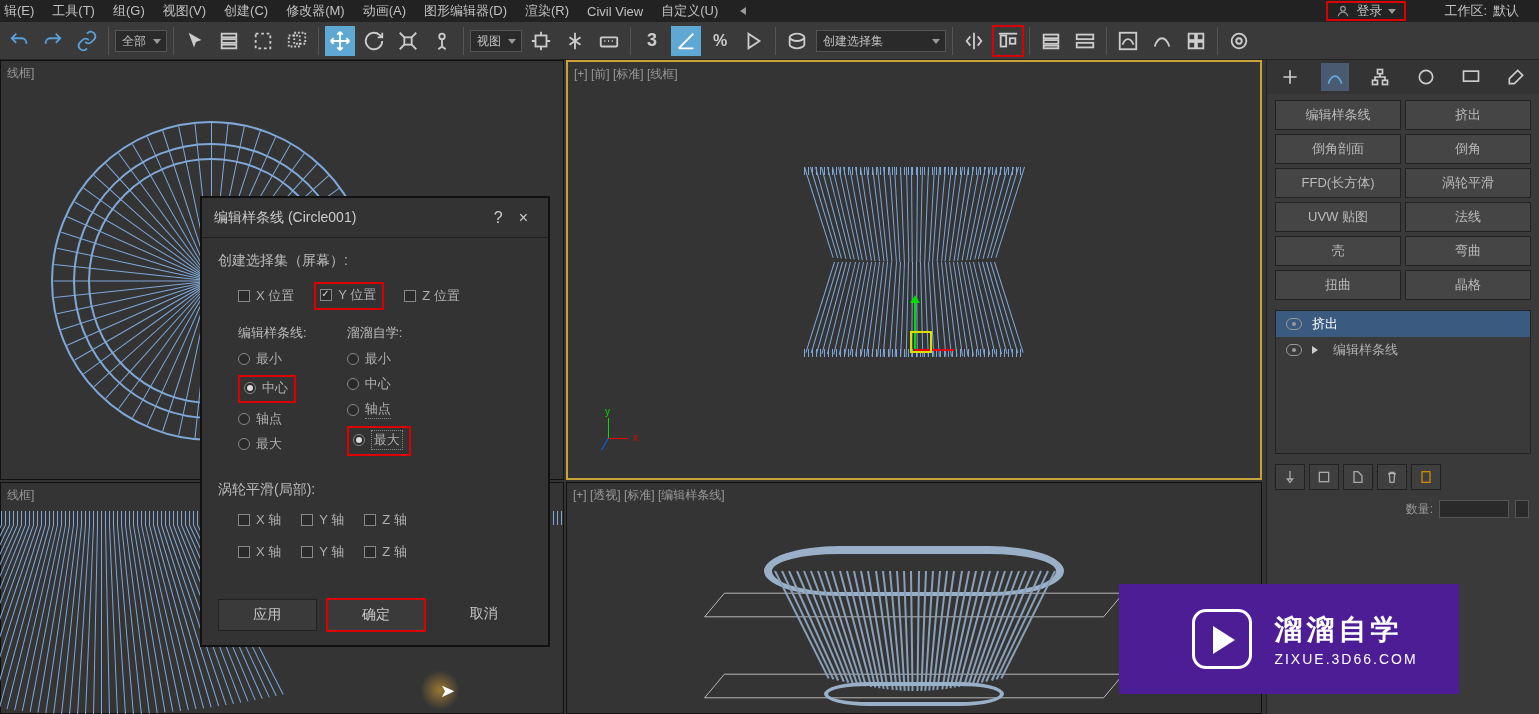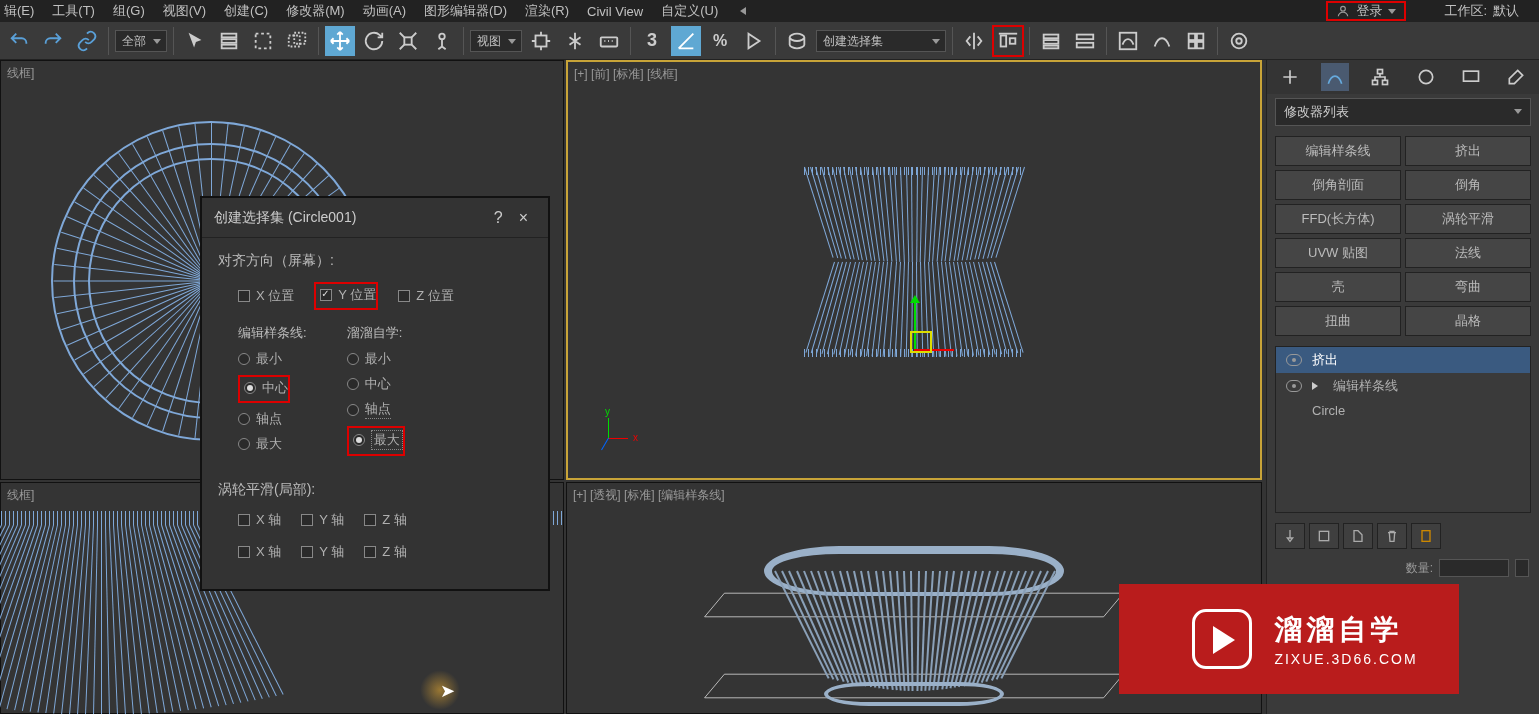--- a/index.html
+++ b/index.html
@@ -70,21 +70,21 @@
 .dialog { position:absolute; left:200px; top:196px; width:350px; background:#333; border:2px solid #111; z-index:10; }
 .dlg-title { background:#333; height:40px; display:flex; align-items:center; padding:0 12px; border-bottom:1px solid #222; }
 .dlg-title .t { flex:1; color:#ccc; font-size:14px; }
 .dlg-title .help,.dlg-title .x { color:#ccc; padding:4px 8px; font-size:16px; cursor:pointer; }
 .dlg-body { padding:14px 16px; }
 .dlg-sec { color:#bbb; font-size:14px; margin-bottom:12px; }
 .dlg-row { display:flex; gap:20px; margin:10px 0 14px 20px; align-items:center; }
 .ck { display:flex; align-items:center; gap:6px; }
 .ck .box { width:12px; height:12px; border:1px solid #888; background:#2a2a2a; display:inline-block; }
 .ck.checked .box::after { content:"✓"; color:#ddd; font-size:10px; line-height:10px; display:block; margin-top:-1px; }
-.red-box { border:2px solid #d00; padding:2px 0 4px 4px; }
+.red-box { border:2px solid #d00; padding:2px 6px 4px 4px; }
 .cols { display:flex; gap:40px; margin-left:20px; }
 .col-title { color:#bbb; margin-bottom:8px; }
 .radio-row { display:flex; align-items:center; gap:6px; margin:7px 0; }
 .radio-row .r { width:12px; height:12px; border-radius:50%; border:1px solid #888; background:#2a2a2a; position:relative; }
 .radio-row.on .r::after { content:""; position:absolute; inset:2px; border-radius:50%; background:#ddd; }
 .dlg-buttons { display:flex; gap:10px; padding:10px 16px 14px; }
 .btn { background:#3a3a3a; border:1px solid #222; color:#c8c8c8; padding:6px 0; flex:1; text-align:center; cursor:pointer; font-size:14px; }
 .btn.red { outline:2px solid #d00; outline-offset:-1px; }
 .cursor-glow { position:absolute; left:420px; top:670px; width:40px; height:40px; border-radius:50%; background:radial-gradient(circle,#cc9933aa,transparent 70%); pointer-events:none; z-index:11; }
 .cursor-arrow { position:absolute; left:440px; top:680px; z-index:12; color:#fff; font-size:18px; pointer-events:none;}
@@ -106,21 +106,21 @@
 .eye { width:16px; height:12px; border:1px solid #999; border-radius:6px; position:relative; }
 .eye::after { content:""; position:absolute; left:5px; top:3px; width:4px; height:4px; border-radius:50%; background:#999; }
 .tri { border-left:5px solid transparent; border-right:5px solid transparent; border-top:0; border-bottom:0; width:0; height:0; }
 .tri.r { border-left:6px solid #ccc; border-top:4px solid transparent; border-bottom:4px solid transparent; }
 .stack-btns { display:flex; gap:4px; padding:6px 8px; }
 .stack-btns .sb { width:30px; height:26px; background:#3f3f3f; border:1px solid #222; cursor:pointer; display:flex; align-items:center; justify-content:center; }
 .spinner-row { display:flex; align-items:center; justify-content:flex-end; padding:4px 10px 8px; gap:6px; color:#999; font-size:12px; }
 .spinner-row .sp { width:14px; height:18px; background:#2a2a2a; border:1px solid #555; }
 
 
-.watermark { position:absolute; right:80px; bottom:20px; width:340px; height:110px; background:#b91c1c; display:flex; align-items:center; justify-content:center; gap:22px; z-index:5;padding-left:32px; }
+.watermark { position:absolute; right:80px; bottom:20px; width:340px; height:110px; background:#4c1d95; display:flex; align-items:center; justify-content:center; gap:22px; z-index:5;padding-left:32px; }
 .wm-icon { width:60px; height:60px; border:3px solid #fff; border-radius:14px; position:relative; }
 .wm-icon::after { content:""; position:absolute; left:18px; top:14px; border-left:22px solid #fff; border-top:14px solid transparent; border-bottom:14px solid transparent; }
 .wm-text { color:#fff; }
 .wm-text .l1 { font-size:28px; font-weight:bold; letter-spacing:4px; }
 .wm-text .l2 { font-size:14px; letter-spacing:2px; margin-top:2px; }
 </style>
 </head>
 <body>
 
 <div class="menubar">
@@ -629,26 +629,26 @@
           <div class="basket-spoke" style="left: 282.821px; transform: rotate(25.3777deg);"></div>
           <div class="basket-spoke" style="left: 290px; transform: rotate(26.5651deg);"></div>
         </div>
       <div class="basket-bot"></div>
     </div>
   </div>
 </div>
 
 <div class="dialog">
   <div class="dlg-title">
-    <span class="t">创建选择集 (Circle001)</span>
+    <span class="t">编辑样条线 (Circle001)</span>
     <span class="help">?</span>
     <span class="x">×</span>
   </div>
   <div class="dlg-body">
-    <div class="dlg-sec">对齐方向（屏幕）:</div>
+    <div class="dlg-sec">创建选择集（屏幕）:</div>
     <div class="dlg-row">
       <label class="ck">
           <span class="box"></span>
           <span>X 位置</span>
         </label>
       <label class="ck checked red-box">
           <span class="box"></span>
           <span>Y 位置</span>
         </label>
       <label class="ck">
@@ -719,20 +719,25 @@
       <label class="ck">
           <span class="box"></span>
           <span>Y 轴</span>
         </label>
       <label class="ck">
           <span class="box"></span>
           <span>Z 轴</span>
         </label>
     </div>
   </div>
+  <div class="dlg-buttons">
+    <div class="btn">应用</div>
+    <div class="btn red">确定</div>
+    <div class="btn" style="background:transparent;border:none">取消</div>
+  </div>
 </div>
 <div class="cursor-glow"></div>
 <div class="cursor-arrow">➤</div>
 
 <div class="rpanel">
   <div class="rpanel-tabs">
     <div class="t">
         <svg width="20" height="20" viewBox="0 0 24 24" fill="none" stroke="#ccc" stroke-width="2">
           <path d="M12 4v16M4 12h16"></path>
         </svg>
@@ -759,21 +764,20 @@
         <svg width="20" height="20" viewBox="0 0 24 24" fill="none" stroke="#ccc" stroke-width="2">
           <rect x="3" y="5" width="18" height="12"></rect>
         </svg>
       </div>
     <div class="t">
         <svg width="20" height="20" viewBox="0 0 24 24" fill="none" stroke="#ccc" stroke-width="2">
           <path d="M14 4l6 6-10 10H4v-6z"></path>
         </svg>
       </div>
   </div>
-  <div class="mod-dd">修改器列表</div>
   <div class="btn-grid">
     <div class="b">编辑样条线</div>
     <div class="b">挤出</div>
     <div class="b">倒角剖面</div>
     <div class="b">倒角</div>
     <div class="b">FFD(长方体)</div>
     <div class="b">涡轮平滑</div>
     <div class="b">UVW 贴图</div>
     <div class="b">法线</div>
     <div class="b">壳</div>
@@ -784,24 +788,20 @@
   <div class="mod-stack">
     <div class="stack-row sel">
         <span class="eye"></span>
         <span>挤出</span>
       </div>
     <div class="stack-row">
         <span class="eye"></span>
         <span class="tri r"></span>
         <span>编辑样条线</span>
       </div>
-    <div class="stack-row">
-        <span style="width:16px"></span>
-        <span>Circle</span>
-      </div>
     <div style="height:90px"></div>
   </div>
   <div class="stack-btns">
     <div class="sb">
         <svg width="16" height="16" viewBox="0 0 24 24" fill="none" stroke="#aaa" stroke-width="2">
           <path d="M12 3v12M8 15h8l-4 5z"></path>
         </svg>
       </div>
     <div class="sb">
         <svg width="16" height="16" viewBox="0 0 24 24" fill="none" stroke="#aaa" stroke-width="2">

